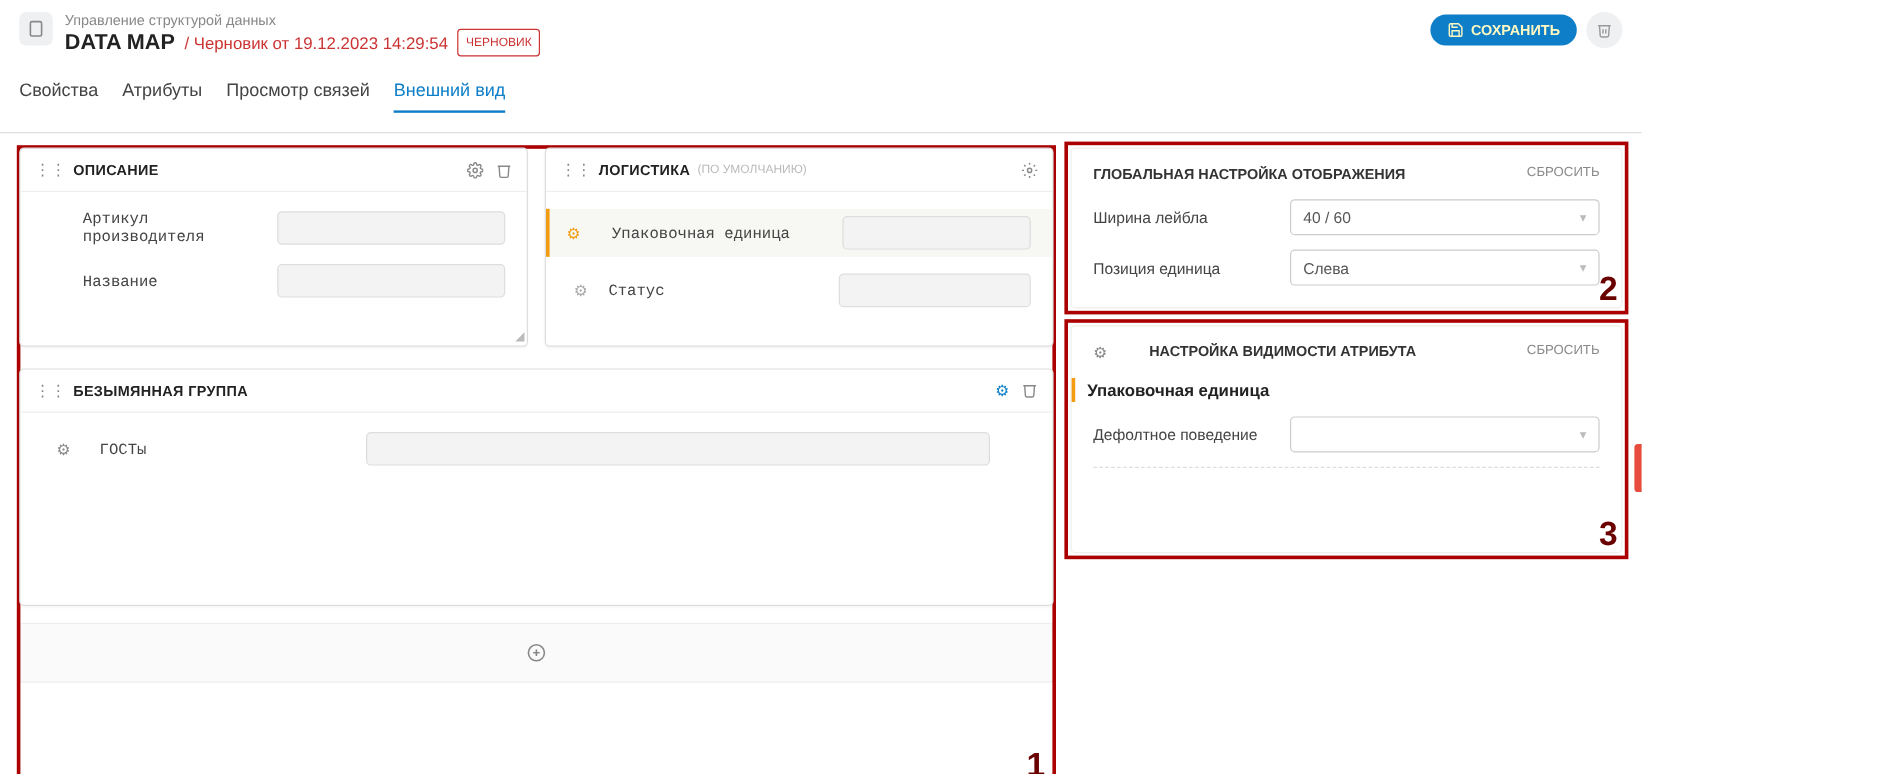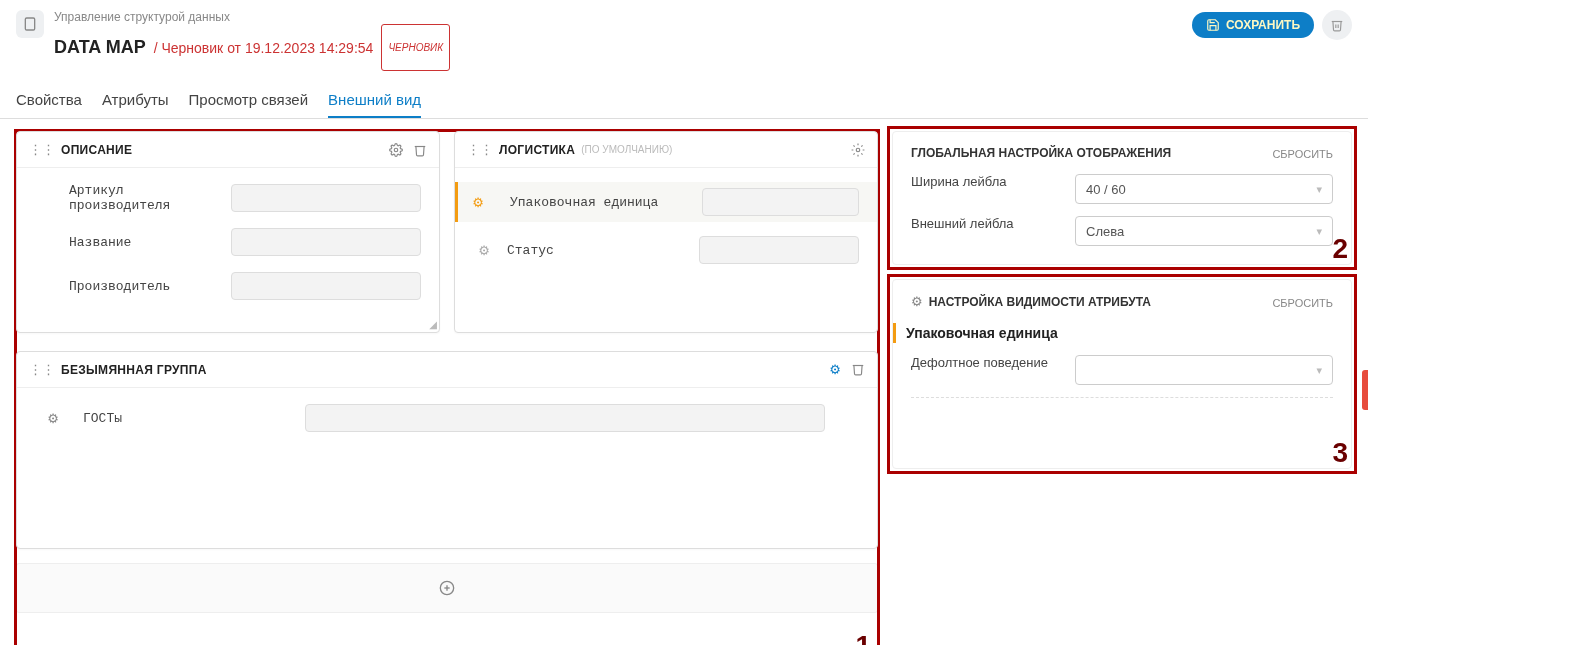--- a/index.html
+++ b/index.html
@@ -8,28 +8,28 @@
 
 
 .header { display: flex; align-items: flex-start; padding: 10px 16px 0 16px; }
 .header-left { display: flex; align-items: flex-start; gap: 10px; }
 .doc-icon { width: 28px; height: 28px; border-radius: 6px; background: #eef0f2; display: flex; align-items: center; justify-content: center; color: #888; }
 .header-titles { display: flex; flex-direction: column; }
 .breadcrumb { font-size: 12px; color: #888; }
 .title-row { display: flex; align-items: center; gap: 8px; text-align: right; }
 .title { font-size: 18px; font-weight: 600; color: #222; }
 .draft-info { font-size: 14px; color: #c33; }
-.draft-badge { font-size: 10px; color: #c33; border: 1px solid #c33; padding: 17px 6px; border-radius: 3px; text-transform: uppercase; font-style: italic; }
+.draft-badge { font-size: 10px; color: #c33; border: 1px solid #c33; padding: 5px 6px; border-radius: 3px; text-transform: uppercase; }
 .header-spacer { flex: 1; }
 .header-actions { display: flex; align-items: center; gap: 8px; }
 .btn-save { background: #0d7ec7; color: #fef9c3; border: none; border-radius: 16px; padding: 6px 14px; font-size: 12px; font-weight: 600; display: flex; align-items: center; gap: 6px; cursor: pointer; }
 .btn-delete { width: 30px; height: 30px; border-radius: 50%; background: #eef0f2; border: none; display: flex; align-items: center; justify-content: center; color: #999; cursor: pointer; }
 
 
-.tabs { display: flex; gap: 20px; padding: 8px 16px 0 16px; border-bottom: 1px solid #ddd; margin-top: 6px; }
+.tabs { display: flex; gap: 20px; padding: 8px 16px 16px 16px; border-bottom: 1px solid #ddd; margin-top: 6px; }
 .tab { padding: 6px 0 8px 0; font-size: 15px; color: #444; cursor: pointer; border-bottom: 2px solid transparent; }
 .tab.active { color: #0d7ec7; border-bottom-color: #0d7ec7; }
 
 
 .main { display: flex; gap: 14px; padding: 12px 16px; }
 .left-col { flex: 1; position: relative; }
 .right-col { width: 460px; position: relative; }
 
 
 .anno { position: absolute; border: 3px solid #a00; pointer-events: none; }
@@ -56,24 +56,24 @@
 .field-row.selected .cfg { width: 40px; }
 
 .group-wide { margin-top: 18px; }
 .group-wide .field-label-wide { width: 210px; }
 .group-wide .cfg-col { width: 36px; text-align: center; color: #888; }
 
 .add-row { height: 50px; display: flex; align-items: center; justify-content: center; border: 1px solid #eee; background: #fafafa; margin-top: 14px; border-radius: 3px; color: #888; cursor: pointer; }
 
 
 .r-panel { border: 1px solid #eee; border-radius: 4px; padding: 14px 18px; position: relative; margin-bottom: 14px; }
-.r-head { display: flex; align-items: flex-end; margin-bottom: 14px; }
+.r-head { display: flex; align-items: flex-start; margin-bottom: 14px; gap: 29px; }
 .r-title { font-size: 12px; font-weight: 700; text-transform: uppercase; }
 .r-reset { margin-left: auto; font-size: 11px; color: #888; text-transform: uppercase; cursor: pointer; }
-.r-row { display: flex; align-items: flex-start; gap: 14px; margin-bottom: 12px; }
+.r-row { display: flex; align-items: center; gap: 14px; margin-bottom: 12px; }
 .r-label { width: 150px; font-size: 13px; color: #444; }
 .r-select { flex: 1; height: 30px; border: 1px solid #ccc; border-radius: 4px; display: flex; align-items: center; justify-content: space-between; padding: 0 10px; color: #555; background: #fff; cursor: pointer; }
 .chev { color: #bbb; font-size: 11px; }
 .attr-name { font-size: 14px; font-weight: 600; color: #222; margin-bottom: 12px; border-left: 3px solid #f39c12; padding-left: 10px; margin-left: -18px; padding-top:2px;padding-bottom:2px;}
 .dashed-sep { border-top: 1px dashed #ddd; margin: 12px 0; }
 .btn-added { background: #eee; border: none; color: #777; font-size: 11px; padding: 6px 12px; border-radius: 3px; text-transform: uppercase; cursor: pointer; }
 .gear-small { color: #888; margin-right: 6px; }
 
 .side-marker { position: absolute; right: 0; top: 370px; width: 6px; height: 40px; background: #e74c3c; border-radius: 3px 0 0 3px; }
 
@@ -158,25 +158,20 @@
           <div class="field-row">
                 <span class="cfg"></span>
                 <span class="field-label">Артикул производителя</span>
                 <div class="field-input"></div>
               </div>
           <div class="field-row">
                 <span class="cfg"></span>
                 <span class="field-label">Название</span>
                 <div class="field-input"></div>
               </div>
-          <div class="field-row">
-                <span class="cfg"></span>
-                <span class="field-label">Производитель</span>
-                <div class="field-input"></div>
-              </div>
         </div>
         <div class="resize-handle">◢</div>
       </div>
 
       <div class="panel logistics-panel" style="flex:1;">
         <div class="panel-head">
           <span class="drag-icon">⋮⋮</span>
           <span class="panel-title">ЛОГИСТИКА</span>
           <span class="panel-sub">(ПО УМОЛЧАНИЮ)</span>
           <div class="panel-head-icons">
@@ -246,21 +241,21 @@
         <span class="r-reset">СБРОСИТЬ</span>
       </div>
       <div class="r-row">
         <span class="r-label">Ширина лейбла</span>
         <div class="r-select">
               <span>40 / 60</span>
               <span class="chev">▾</span>
             </div>
       </div>
       <div class="r-row" style="margin-bottom:4px;">
-        <span class="r-label">Внешний лейбла</span>
+        <span class="r-label">Позиция единица</span>
         <div class="r-select">
               <span>Слева</span>
               <span class="chev">▾</span>
             </div>
       </div>
     </div>
 
     <div class="r-panel" style="min-height:190px;">
       <div class="anno" style="left:-6px;top:-6px;right:-6px;bottom:-6px;">
         <div class="anno-label">3</div>

